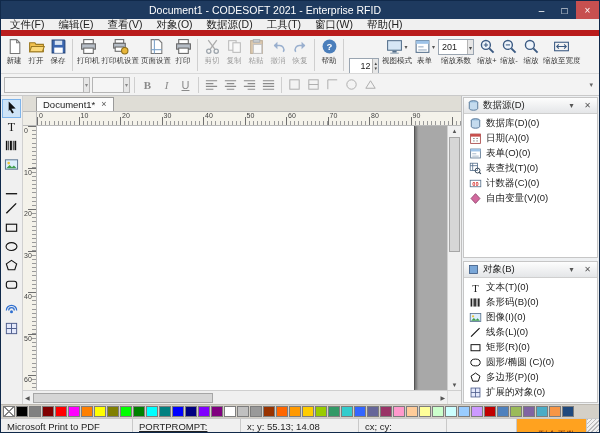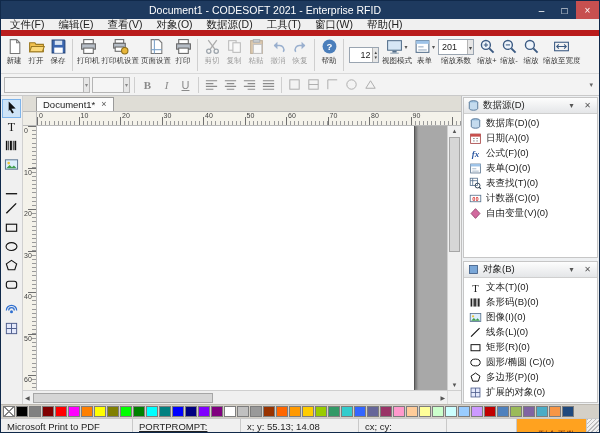--- a/index.html
+++ b/index.html
@@ -21,21 +21,21 @@
   
   .toolbar1{height:38px;background:#f3f3f3;border-bottom:1px solid #d9d9d9;display:flex;align-items:flex-start;padding:1px 2px;flex:none;overflow:hidden;}
   .tbtn{display:flex;flex-direction:column;align-items:center;padding:1px 1px;min-width:22px;flex:none;}
   .tbtn .lbl{font-size:7.5px;color:#333;white-space:nowrap;margin-top:1px;}
   .tbtn.dis{opacity:.45;}
   .ic{display:inline-flex;width:17px;height:17px;flex:none;}
   .ic svg{width:100%;height:100%;}
   .dd{font-size:6px;color:#555;margin-left:1px;}
   .iconrow{display:flex;align-items:center;}
   .sep{width:1px;background:#cfcfcf;height:32px;margin:2px 3px;flex:none;}
-  .spinwrap{display:flex;flex-direction:column;align-items:center;padding-top:9px;flex:none;margin:1px 2px;}
+  .spinwrap{display:flex;flex-direction:column;align-items:center;padding-top:9px;flex:none;margin:12px 2px;}
   .spinbox{width:30px;height:16px;background:#fff;border:1px solid #9aa5b1;display:flex;}
   .spv{flex:1;font-size:9px;text-align:right;padding-right:2px;line-height:14px;}
   .spar{display:flex;flex-direction:column;font-size:5px;line-height:5px;background:#e6e6e6;border-left:1px solid #b5b5b5;justify-content:center;padding:0 1px;color:#444;}
   .tcombo-col{display:flex;flex-direction:column;align-items:center;padding-top:2px;flex:none;margin:0 2px;}
   .tcombo{width:36px;height:16px;background:#fff;border:1px solid #9aa5b1;display:flex;align-items:stretch;}
   .tcv{flex:1;font-size:9px;padding-left:3px;line-height:14px;}
   .tca{font-size:6px;background:#e6e6e6;border-left:1px solid #b5b5b5;display:flex;align-items:center;padding:0 1px;color:#444;}
   .tcombo-col .lbl{font-size:7.5px;color:#333;margin-top:1px;white-space:nowrap;}
 
   
@@ -628,28 +628,20 @@
                   <rect x="2" y="2.5" width="12" height="11.5" fill="#fff" stroke="#a33c3c"></rect>
                   <rect x="2" y="2.5" width="12" height="3.2" fill="#c9504e"></rect>
                   <path d="M5 8h2M9 8h2M5 11h2M9 11h2" stroke="#777"></path>
                 </svg>
               </span>
               <span>日期(A)(0)</span>
             </div>
             <div class="titem">
               <span class="ti">
                 <svg viewBox="0 0 16 16">
-                  <text x="8" y="12" font-size="11" font-style="italic" font-weight="bold" fill="#2855a0" text-anchor="middle" font-family="serif">fx</text>
-                </svg>
-              </span>
-              <span>公式(F)(0)</span>
-            </div>
-            <div class="titem">
-              <span class="ti">
-                <svg viewBox="0 0 16 16">
                   <rect x="2" y="2.5" width="12" height="11" fill="#fff" stroke="#55708c"></rect>
                   <rect x="2" y="2.5" width="12" height="3" fill="#9ec3e8"></rect>
                   <rect x="4" y="7.5" width="5" height="1.5" fill="#b9c7d6"></rect>
                   <rect x="4" y="10.5" width="8" height="1.5" fill="#b9c7d6"></rect>
                 </svg>
               </span>
               <span>表单(O)(0)</span>
             </div>
             <div class="titem">
               <span class="ti">

